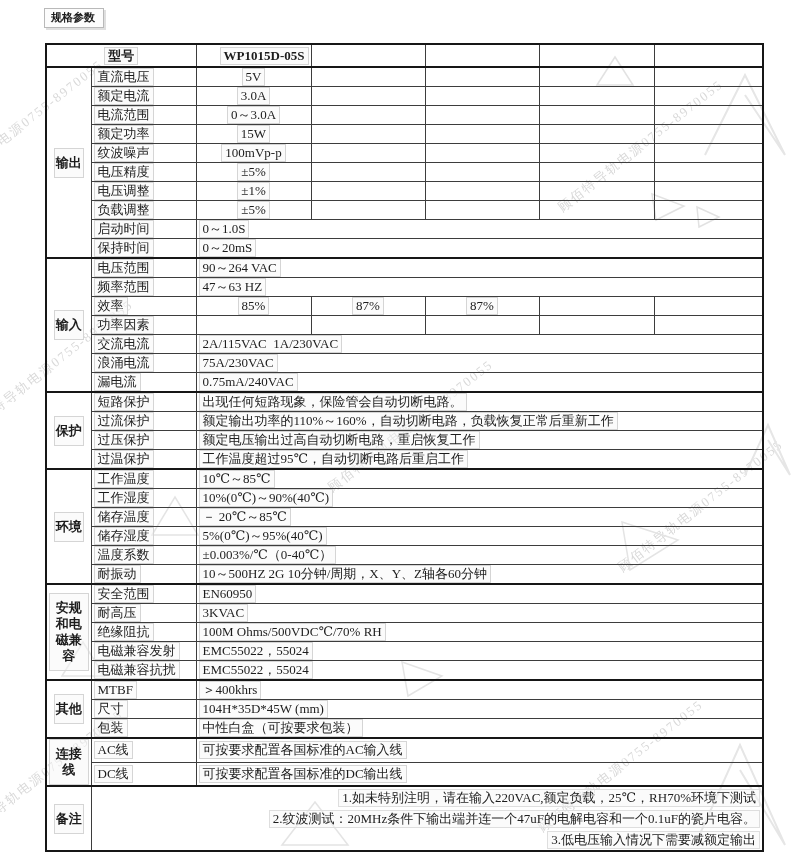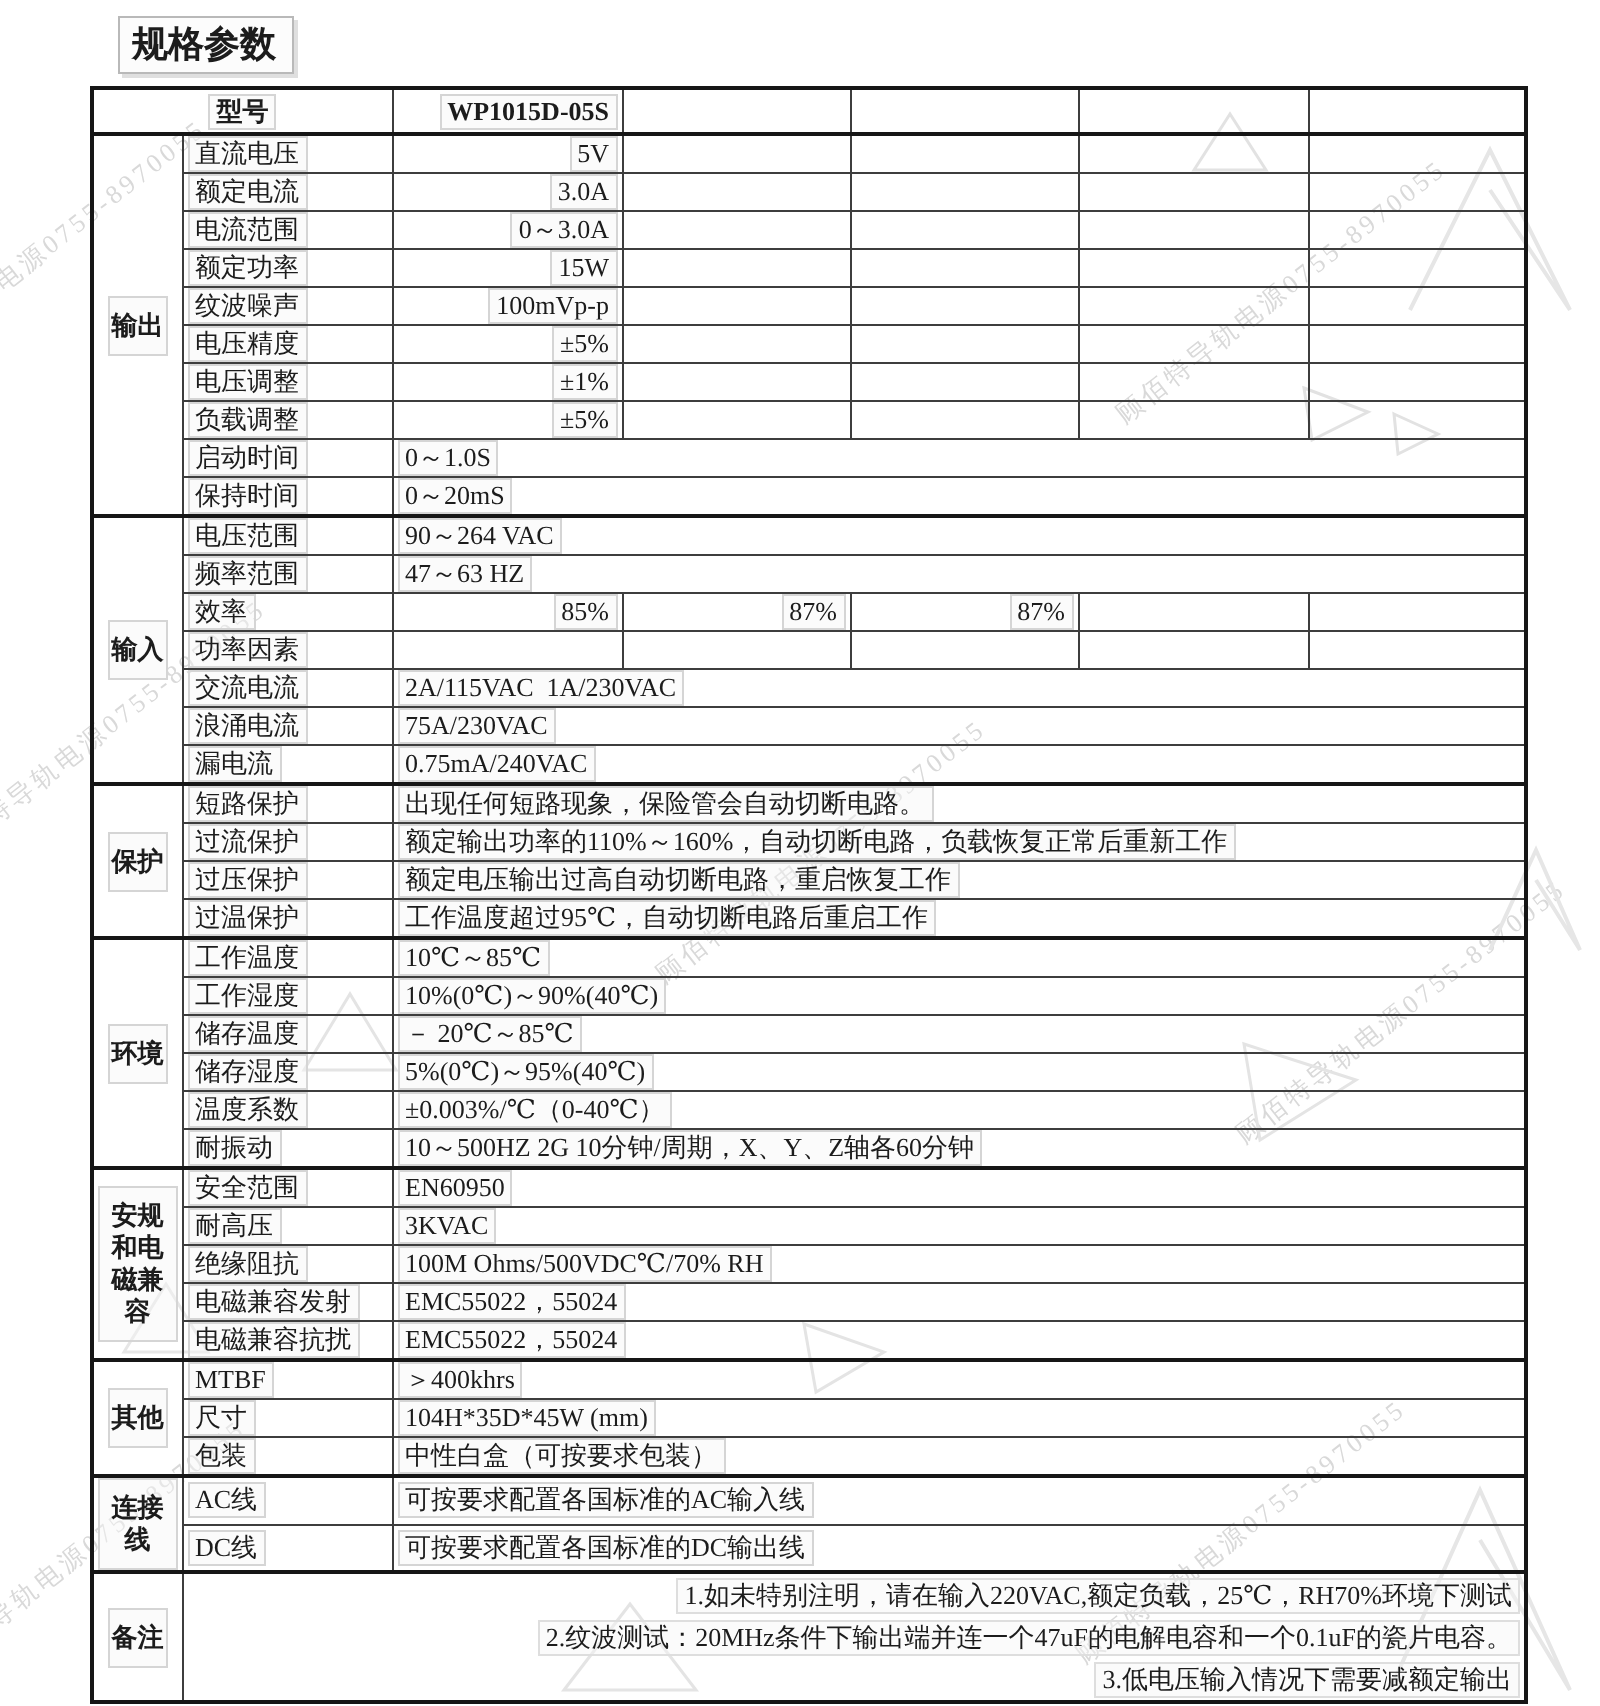--- a/index.html
+++ b/index.html
@@ -9,22 +9,22 @@
   }
   
   .wm{position:absolute;inset:0;z-index:0;pointer-events:none;}
   .wm-text{
     position:absolute;color:#d9d9d9;font-size:13px;letter-spacing:2px;
     white-space:nowrap;transform:rotate(-38deg);transform-origin:left center;
   }
   .wm svg{position:absolute;overflow:visible;}
   
   .tab{
-    position:absolute;left:59px;top:8px;z-index:2;
-    font-size:18px;font-weight:bold;padding:1px 8px 2px 6px;
+    position:absolute;left:44px;top:8px;z-index:2;
+    font-size:11px;font-weight:bold;padding:1px 8px 2px 6px;
     border:1px solid #b9b9b9;background:rgba(250,250,250,.6);
     box-shadow:2px 2px 0 rgba(210,210,210,.7);
   }
   
   table.spec{
     position:absolute;left:45px;top:43px;z-index:1;
     border-collapse:collapse;table-layout:fixed;width:717px;
     background:transparent;
   }
   table.spec{border:2px solid #161616;}
@@ -34,21 +34,21 @@
   }
   tr.header-row td{height:21px;border-bottom:2px solid #161616;}
   tr.sec-start td{border-top:2px solid #161616;}
   td.model-label{text-align:center;font-weight:bold;font-size:15px;}
   td.model-value{font-weight:bold;font-size:15px;text-align:right;}
   td.group{
     text-align:center;font-weight:bold;font-size:15px;white-space:normal;
     line-height:17px;padding:0 1px;
   }
   td.rowlabel{text-align:left;padding-left:3px;}
-  td.val{text-align:right;padding-left:3px;}
+  td.val{text-align:center;padding-left:3px;}
   td.merged{text-align:left;}
   td.notes-cell{vertical-align:top;height:70px;white-space:normal;}
   .note-line{font-size:13px;line-height:21px;text-align:right;padding-left:2px;}
   
   .t{
     display:inline-block;border:1px solid #d5d5d5;background:rgba(246,246,246,.45);
     padding:0 3px;line-height:16px;max-width:100%;
   }
   td.group .t{padding:6px 1px;white-space:normal;}
   .note-line .t{border-color:#dedede;}

